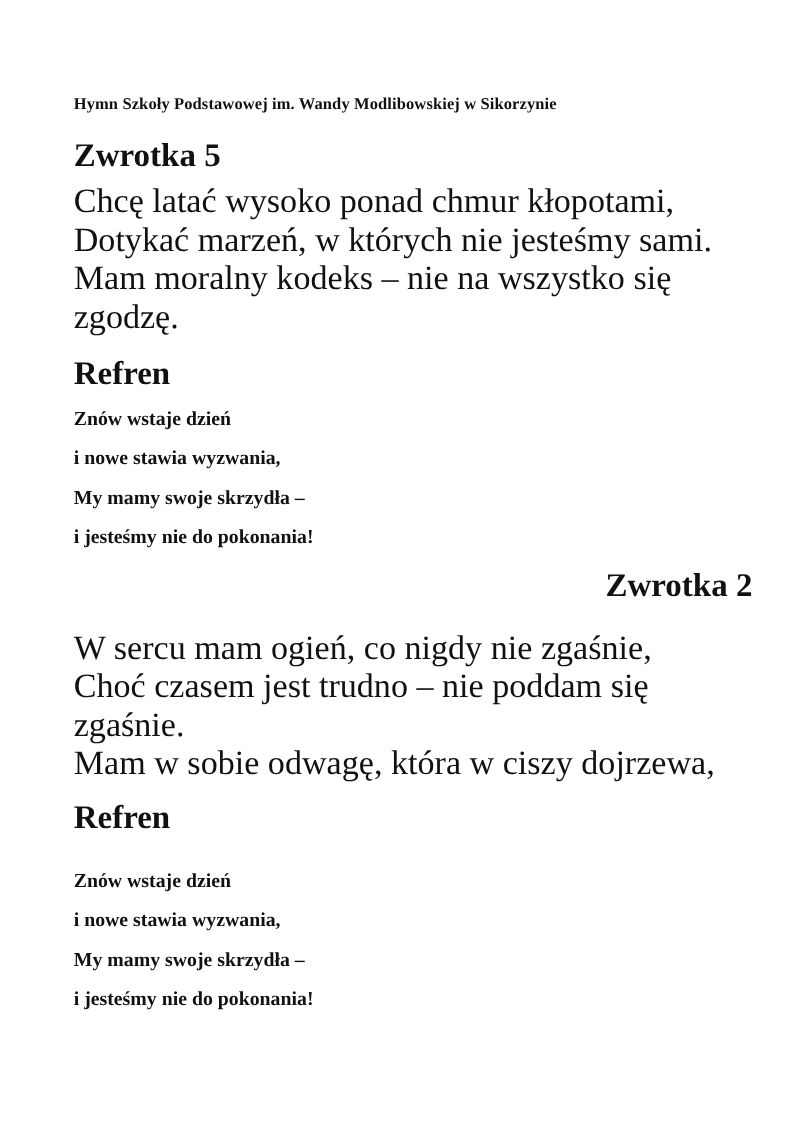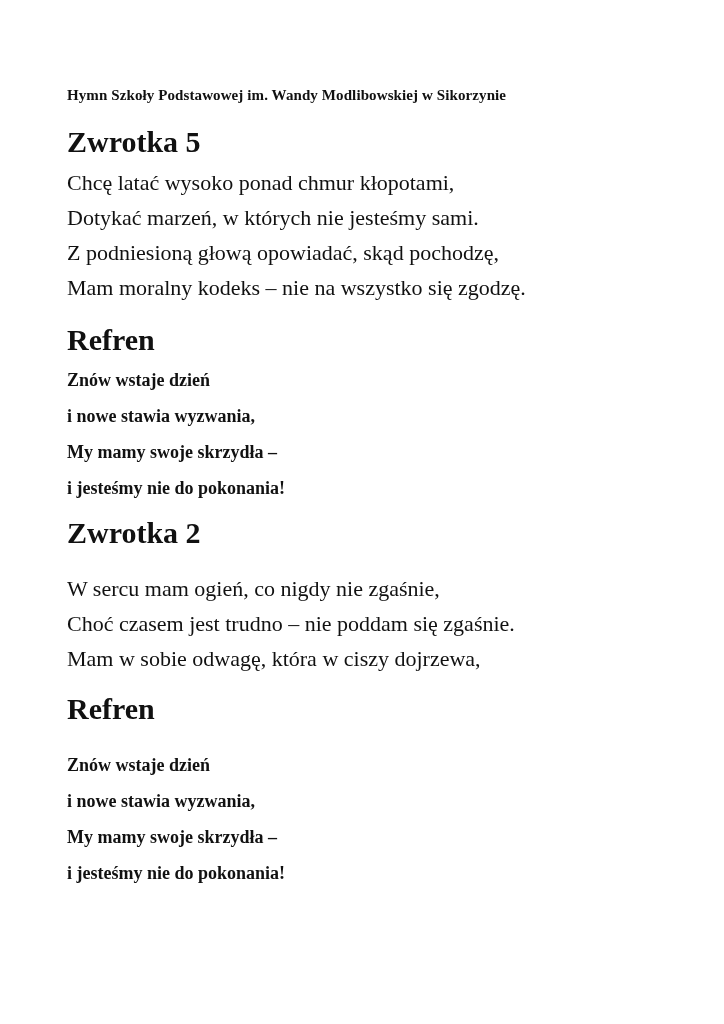--- a/index.html
+++ b/index.html
@@ -32,50 +32,49 @@
   .heading {
     margin: 0;
     font-size: 30px;
     line-height: 38px;
     font-weight: bold;
   }
   .verse, .refrain {
     margin: 0;
   }
   .verse-line {
-    font-size: 22px;
+    font-size: 31px;
     line-height: 35px;
     font-weight: normal;
   }
   .refrain-line {
     font-size: 18px;
     line-height: 36px;
     font-weight: bold;
   }
   
   .mt18 { margin-top: 18px; }
   .mt16 { margin-top: 16px; }
   .mt14 { margin-top: 14px; }
-  .mt8  { margin-top: 8px; }
+  .mt8  { margin-top: 8px; text-align: right; }
   .mt5  { margin-top: 19px; }
   .mt4  { margin-top: 4px; }
   .mt3  { margin-top: 3px; }
 </style>
 </head>
 <body>
 
 <div class="page">
 
   <p class="doc-title">Hymn Szkoły Podstawowej im. Wandy Modlibowskiej w Sikorzynie</p>
 
   <h2 class="heading mt18">Zwrotka 5</h2>
   <div class="verse mt4">
     <div class="verse-line">Chcę latać wysoko ponad chmur kłopotami,</div>
     <div class="verse-line">Dotykać marzeń, w których nie jesteśmy sami.</div>
-    <div class="verse-line">Z podniesioną głową opowiadać, skąd pochodzę,</div>
     <div class="verse-line">Mam moralny kodeks – nie na wszystko się zgodzę.</div>
   </div>
 
   <h2 class="heading mt16">Refren</h2>
   <div class="refrain mt3">
     <div class="refrain-line">Znów wstaje dzień</div>
     <div class="refrain-line">i nowe stawia wyzwania,</div>
     <div class="refrain-line">My mamy swoje skrzydła –</div>
     <div class="refrain-line">i jesteśmy nie do pokonania!</div>
   </div>

